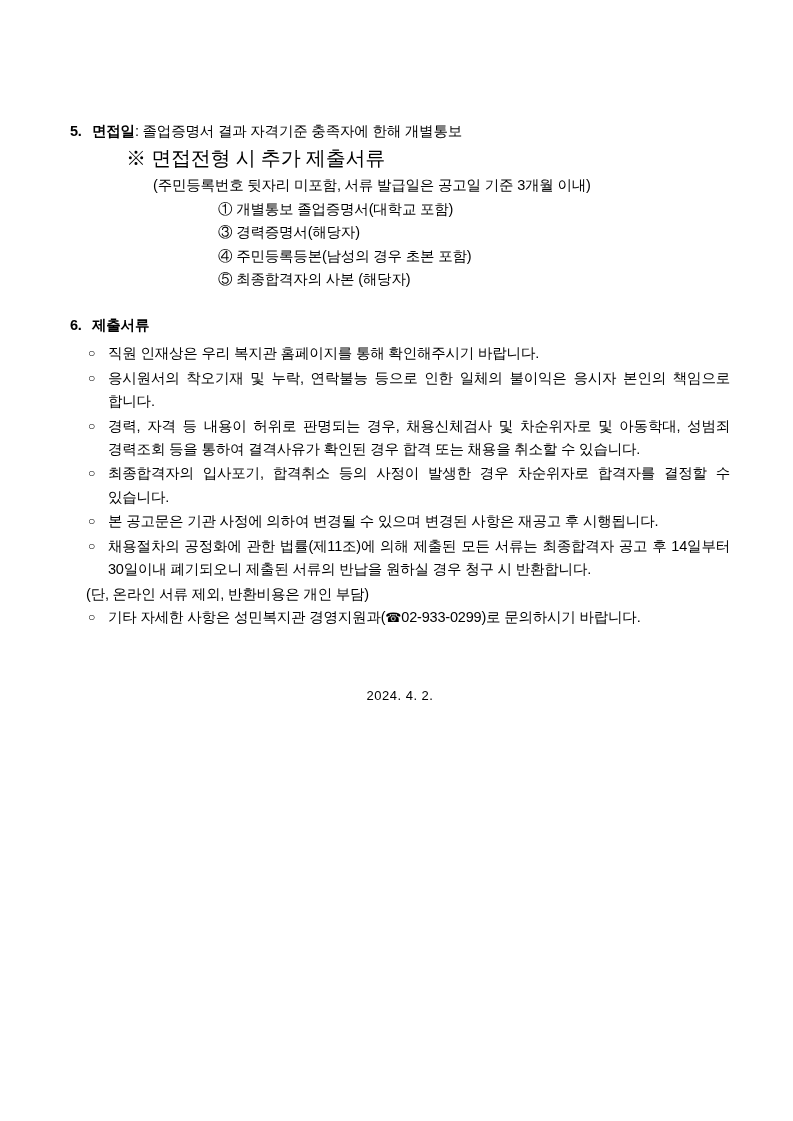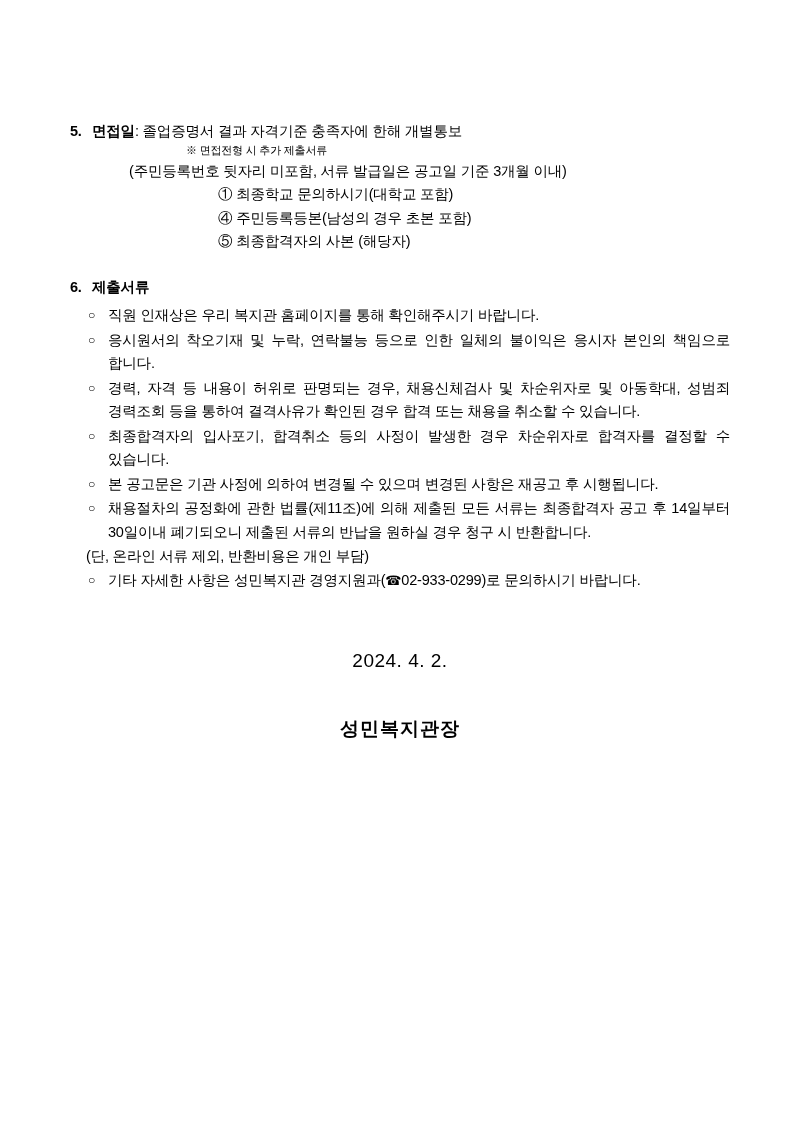--- a/index.html
+++ b/index.html
@@ -45,27 +45,27 @@
   .sec-title-bold {
     font-weight: bold;
     white-space: nowrap;
   }
   .sec-title-rest {
     font-weight: normal;
     white-space: nowrap;
   }
 
   .ind-note {
-    margin-left: 116px;
-    font-size: 11px;
+    margin-left: 56px;
+    font-size: 20px;
     line-height: 1.6;
     letter-spacing: -0.2px;
   }
   .ind-sub {
-    margin-left: 59px;
+    margin-left: 83px;
     font-size: 14.5px;
     line-height: 1.6;
     letter-spacing: -0.2px;
   }
   .ind-item {
     margin-left: 148px;
     font-size: 14.5px;
     line-height: 1.62;
     letter-spacing: -0.2px;
   }
@@ -101,21 +101,21 @@
   .plain-row {
     margin-left: 16px;
     font-size: 14.5px;
     line-height: 1.62;
     letter-spacing: -0.2px;
   }
 
   
   .date-line {
     text-align: center;
-    font-size: 19px;
+    font-size: 13px;
     letter-spacing: 0.5px;
     margin-top: 58px;
   }
   .signature {
     text-align: center;
     font-size: 19px;
     font-weight: bold;
     letter-spacing: 1px;
     margin-top: 44px;
   }
@@ -131,21 +131,22 @@
 
     <div class="sec-heading">
       <span class="sec-num">5.</span>
       <span class="sec-title-bold">면접일</span>
       <span class="sec-title-rest"> : 졸업증명서 결과 자격기준 충족자에 한해 개별통보</span>
     </div>
 
     <div class="ind-note">※ 면접전형 시 추가 제출서류</div>
     <div class="ind-sub">(주민등록번호 뒷자리 미포함, 서류 발급일은 공고일 기준 3개월 이내)</div>
 
-    <div class="ind-item">① 최종학교 문의하시기(대학교 포함)</div>
+    <div class="ind-item">① 개별통보 졸업증명서(대학교 포함)</div>
+    <div class="ind-item">③ 경력증명서(해당자)</div>
     <div class="ind-item">④ 주민등록등본(남성의 경우 초본 포함)</div>
     <div class="ind-item">⑤ 최종합격자의 사본 (해당자)</div>
 
     <div class="sec6-wrap">
       <div class="sec-heading">
         <span class="sec-num">6.</span>
         <span class="sec-title-bold">제출서류</span>
       </div>
 
       <div class="bullets">
@@ -184,16 +185,15 @@
 
         <div class="bullet-row">
           <span class="bullet-mark">○</span>
           <span class="bullet-text"><span>기타 자세한 사항은 성민복지관 경영지원과(</span><span class="tel-icon">☎</span><span>02-933-0299)로 문의하시기 바랍니다.</span></span>
         </div>
 
       </div>
     </div>
 
     <div class="date-line">2024. 4. 2.</div>
-    <div class="signature">성민복지관장</div>
 
   </div>
 </div>
 
 </body></html>

